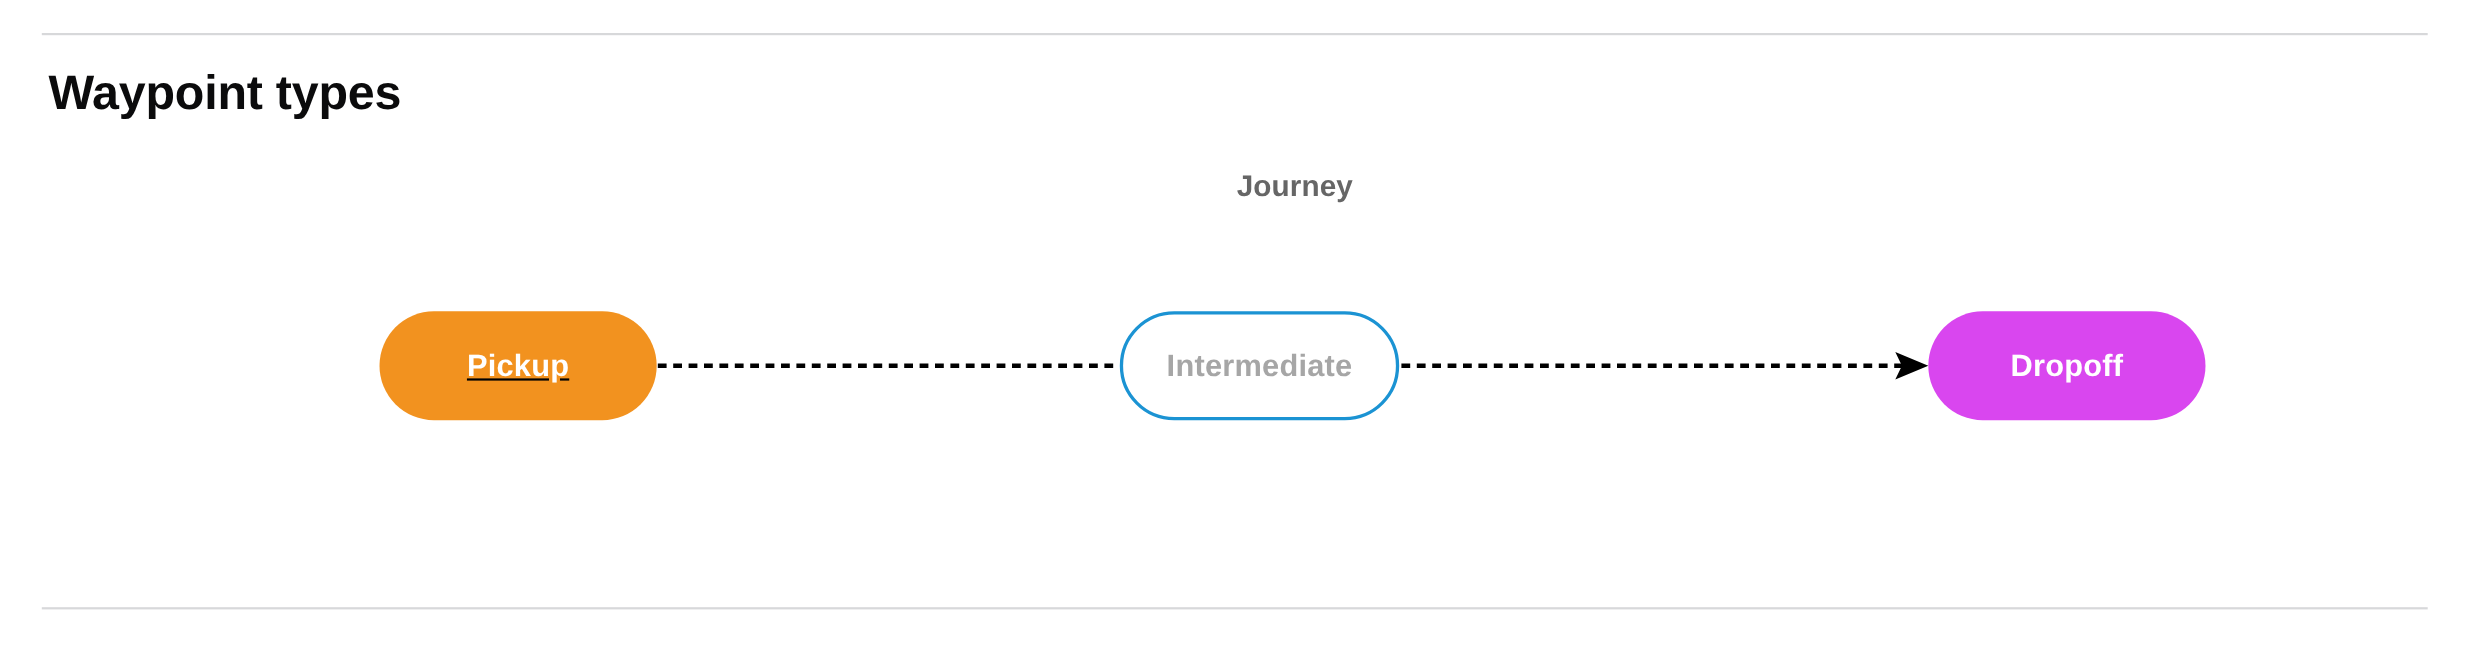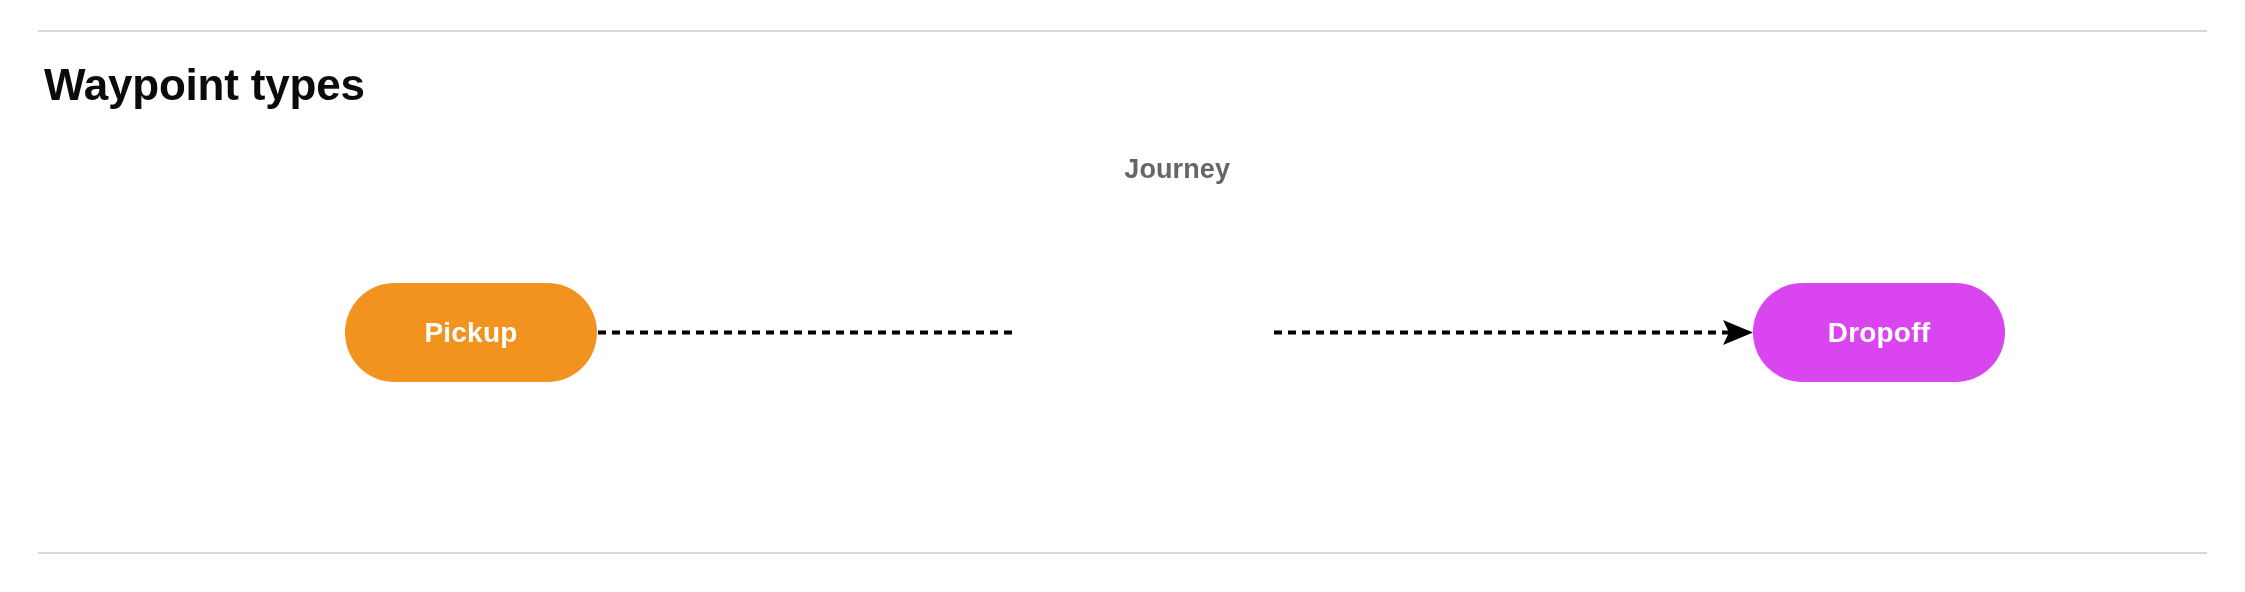--- a/index.html
+++ b/index.html
@@ -84,20 +84,21 @@
     letter-spacing: 0.2px;
     line-height: 1;
   }
 
   .node-pickup {
     left: 345px;
     top: 283px;
     width: 252px;
     height: 99px;
     background: #f2921f;
+    text-decoration: underline;
   }
   .node-pickup .node-label { color: #ffffff; }
 
   .node-intermediate {
     left: 1018px;
     top: 283px;
     width: 254px;
     height: 99px;
     background: #ffffff;
     border: 3px solid #1b93d3;
@@ -141,20 +142,23 @@
       <line x1="598" y1="332.5" x2="1017" y2="332.5" stroke="#000000" stroke-width="4" stroke-dasharray="8 6" stroke-linecap="butt"></line>
 
       <line x1="1274" y1="332.5" x2="1731" y2="332.5" stroke="#000000" stroke-width="4" stroke-dasharray="8 6" stroke-linecap="butt"></line>
       <polygon points="1753,332.5 1723,320 1729,332.5 1723,345" fill="#000000"></polygon>
     </svg>
 
     <div class="node node-pickup">
       <span class="node-label">Pickup</span>
     </div>
 
+    <div class="node node-intermediate">
+      <span class="node-label">Intermediate</span>
+    </div>
 
     <div class="node node-dropoff">
       <span class="node-label">Dropoff</span>
     </div>
 
   </div>
 
   <div class="divider divider-bottom"></div>
 
 </div>

